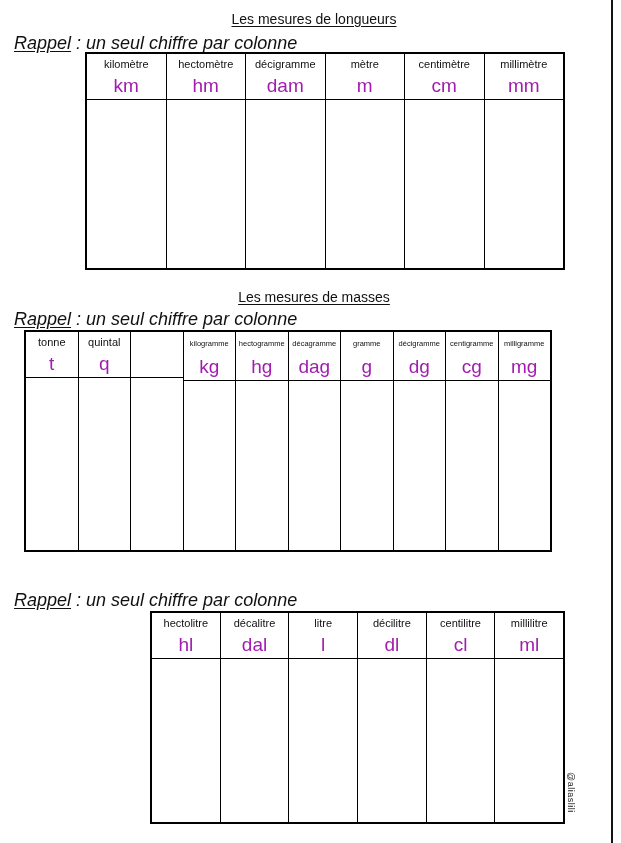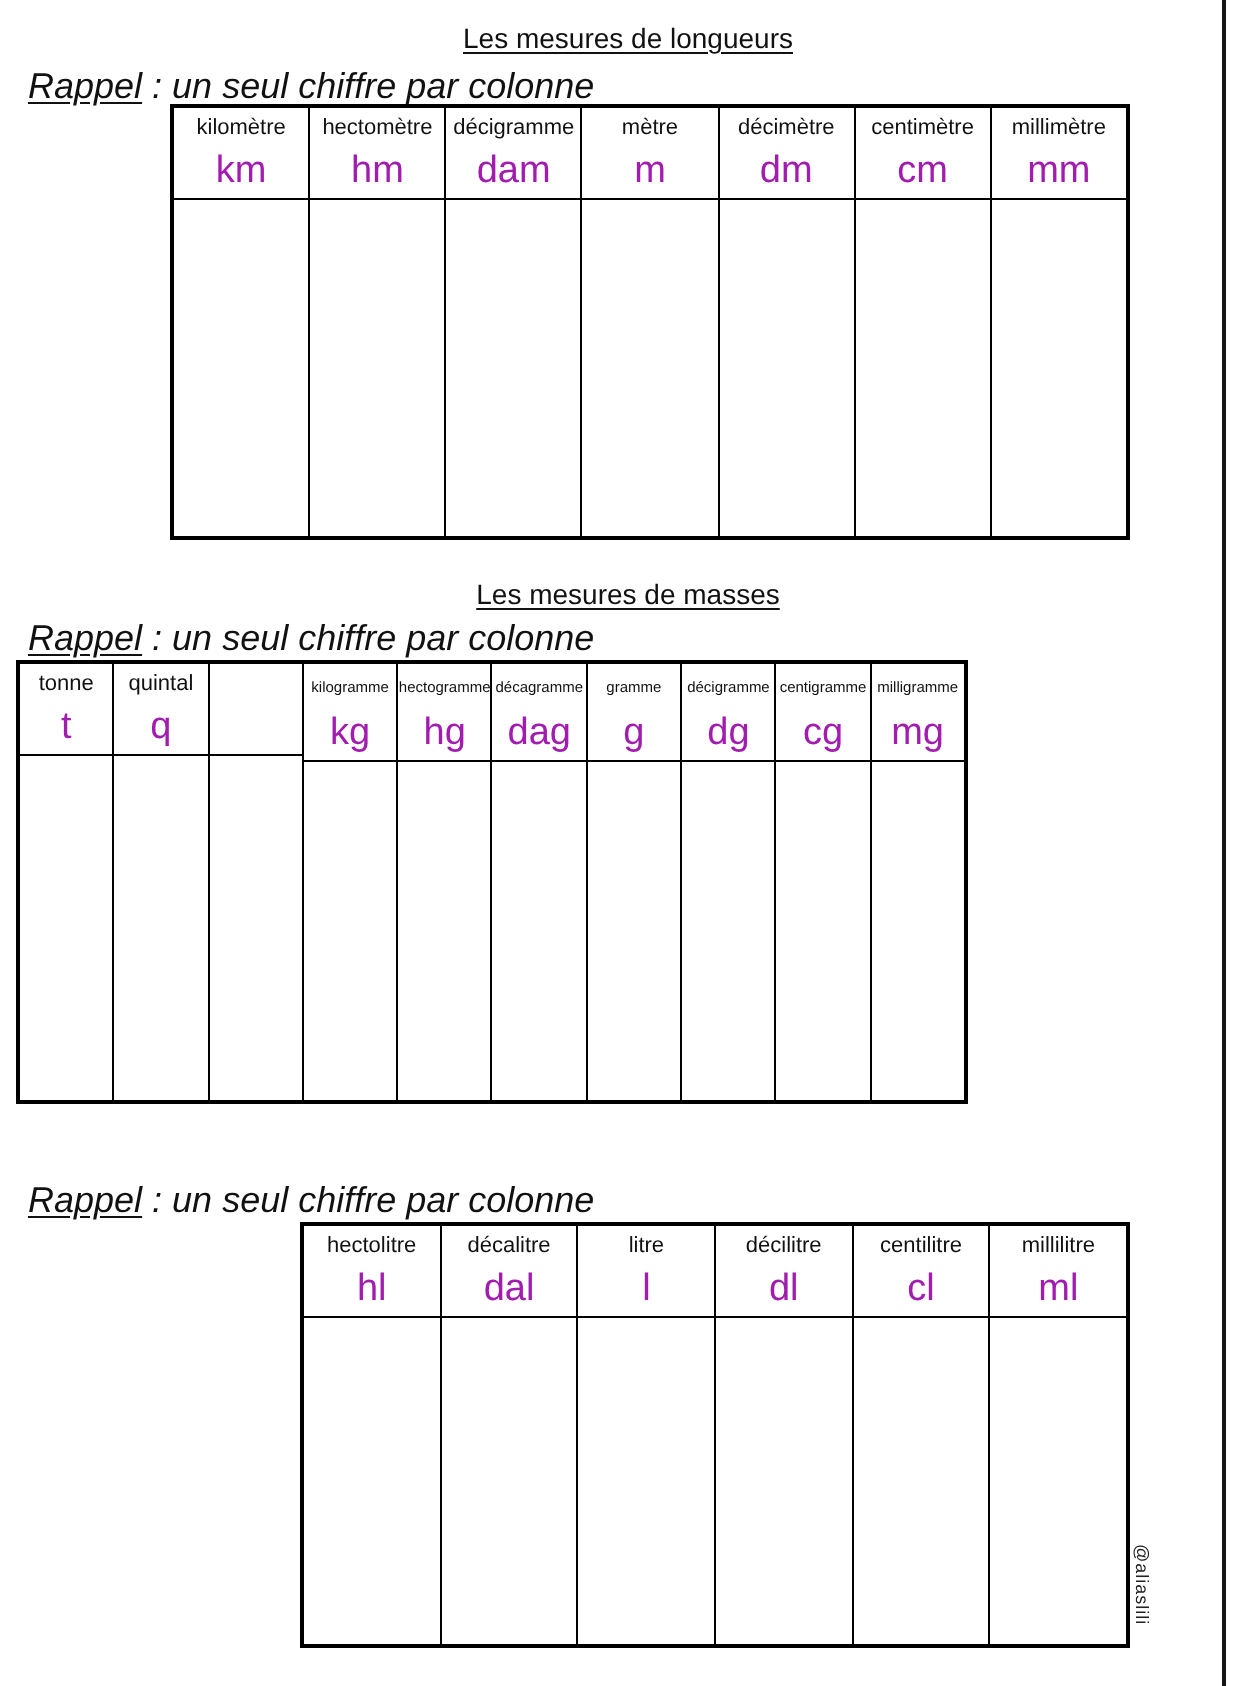--- a/index.html
+++ b/index.html
@@ -99,43 +99,38 @@
       <div class="hname">décigramme</div>
       <div class="hsym">dam</div>
       <div class="bodycell"></div>
     </div>
     <div class="mcol">
       <div class="hname">mètre</div>
       <div class="hsym">m</div>
       <div class="bodycell"></div>
     </div>
     <div class="mcol">
-      <div class="hname">décimètre</div>
-      <div class="hsym">dm</div>
-      <div class="bodycell"></div>
-    </div>
-    <div class="mcol">
       <div class="hname">centimètre</div>
       <div class="hsym">cm</div>
       <div class="bodycell"></div>
     </div>
     <div class="mcol">
       <div class="hname">millimètre</div>
       <div class="hsym">mm</div>
       <div class="bodycell"></div>
     </div>
   </div>
 
   <div class="title" style="top:289px">
     <span class="u">Les mesures de masses</span>
   </div>
   <div class="rappel" style="top:309px">
     <span class="u">Rappel</span><span> : un seul chiffre par colonne</span>
   </div>
-  <div class="mtable" style="left:8px;top:330px;width:476px;height:222px">
+  <div class="mtable" style="left:24px;top:330px;width:528px;height:222px">
     <div class="mcol">
       <div class="hname">tonne</div>
       <div class="hsym">t</div>
       <div class="bodycell"></div>
     </div>
     <div class="mcol">
       <div class="hname">quintal</div>
       <div class="hsym">q</div>
       <div class="bodycell"></div>
     </div>

